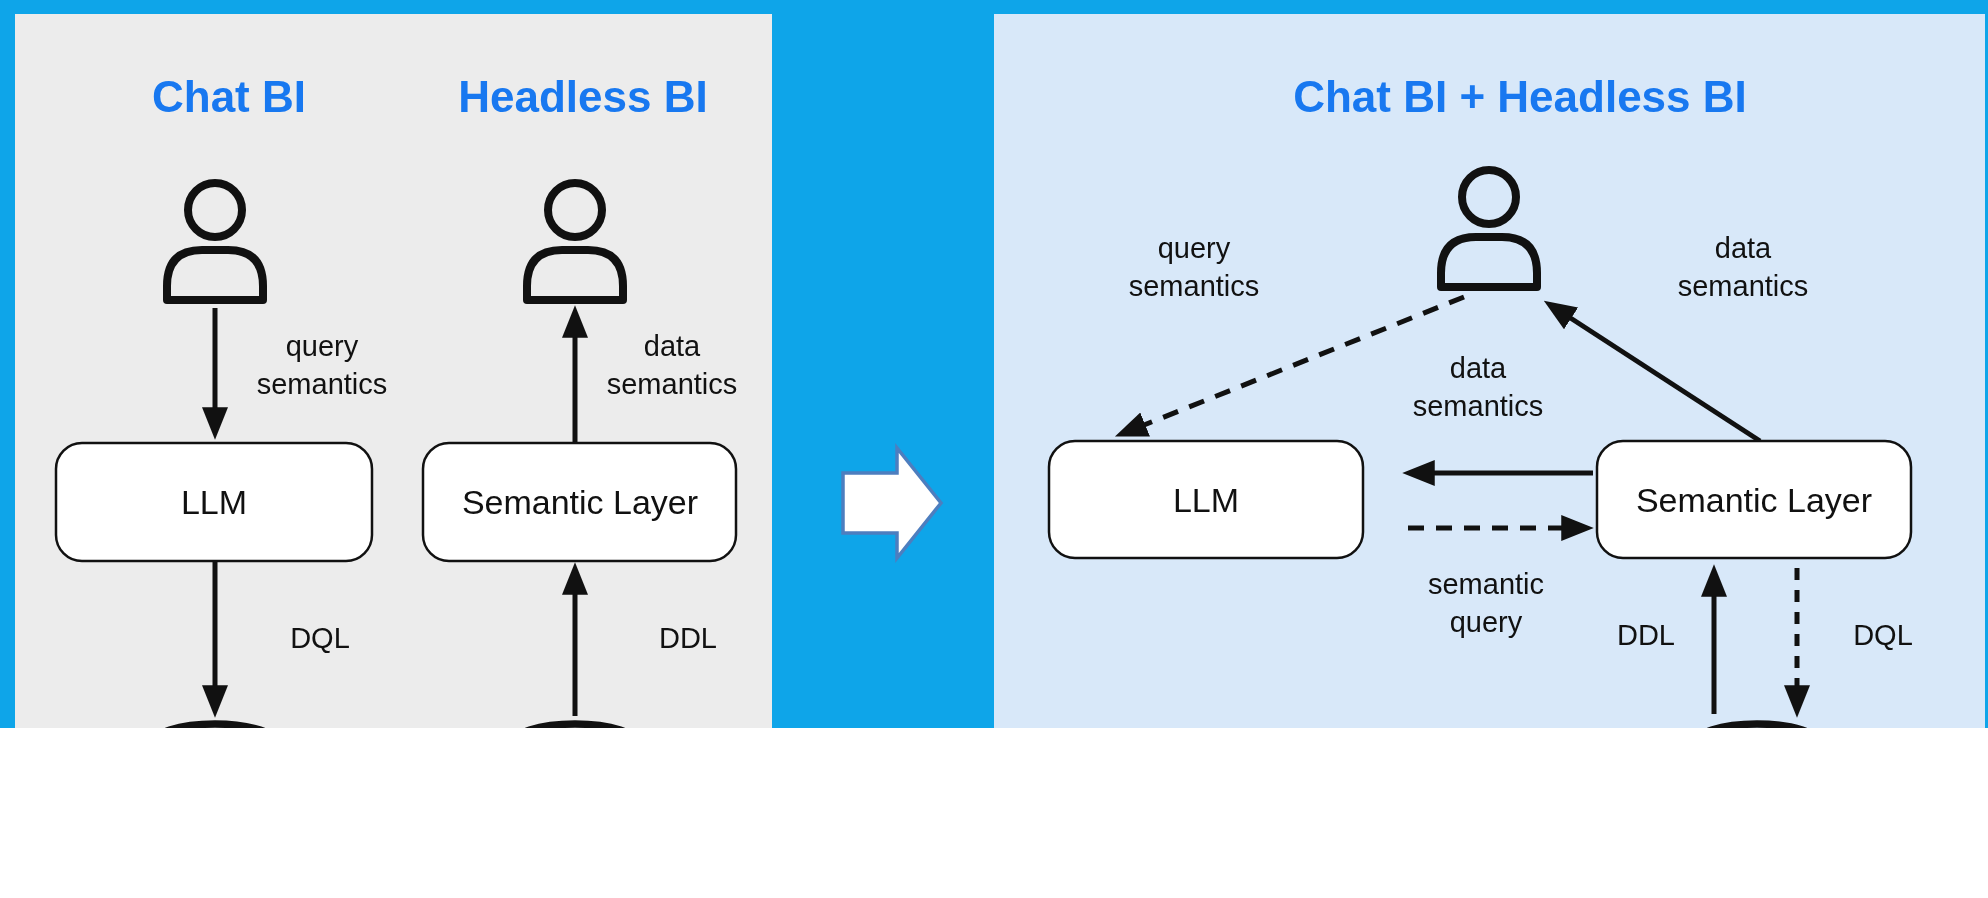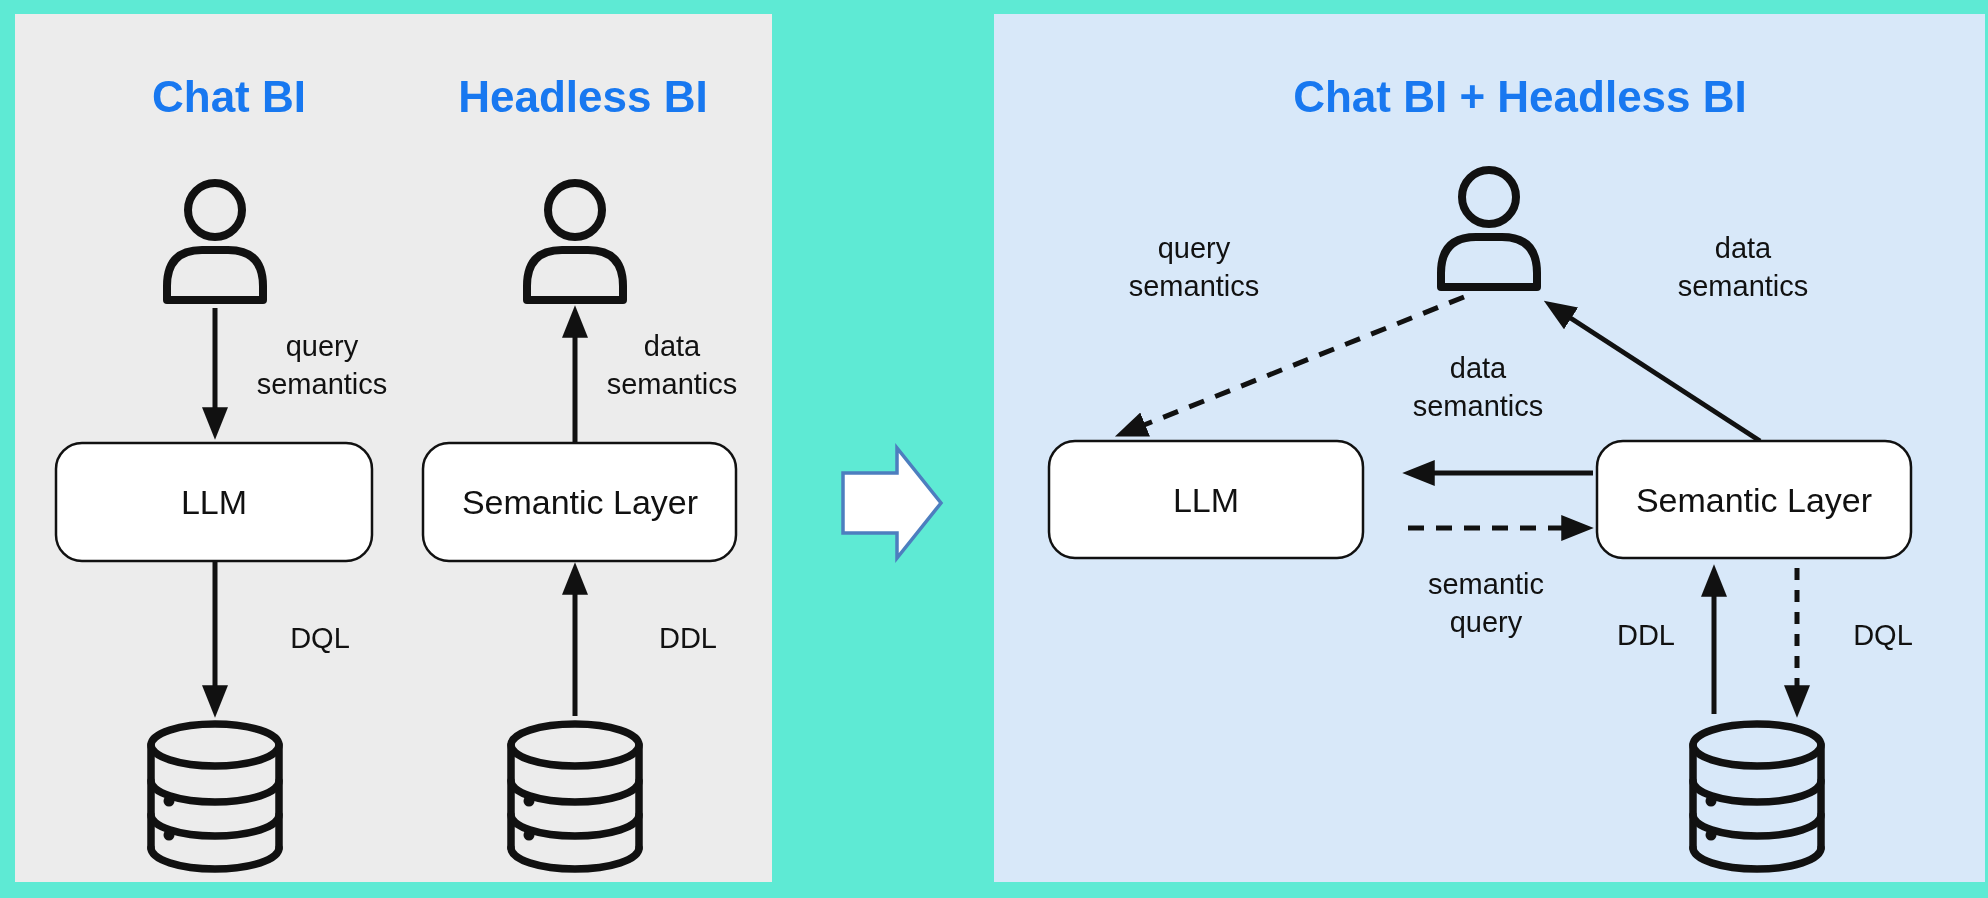--- a/index.html
+++ b/index.html
@@ -4,22 +4,22 @@
 <style>
   html, body {
     margin: 0;
     padding: 0;
     background: #ffffff;
     font-family: "Liberation Sans", sans-serif;
   }
   .canvas {
     position: relative;
     width: 1988px;
-    height: 898px;
-    background: #5eead4;
+    height: 728px;
+    background: #0ea5e9;
     overflow: hidden;
   }
   svg text {
     font-family: "Liberation Sans", sans-serif;
     fill: #111111;
   }
   .panel-title {
     font-size: 44px;
     font-weight: bold;
     fill: #1878f0;

